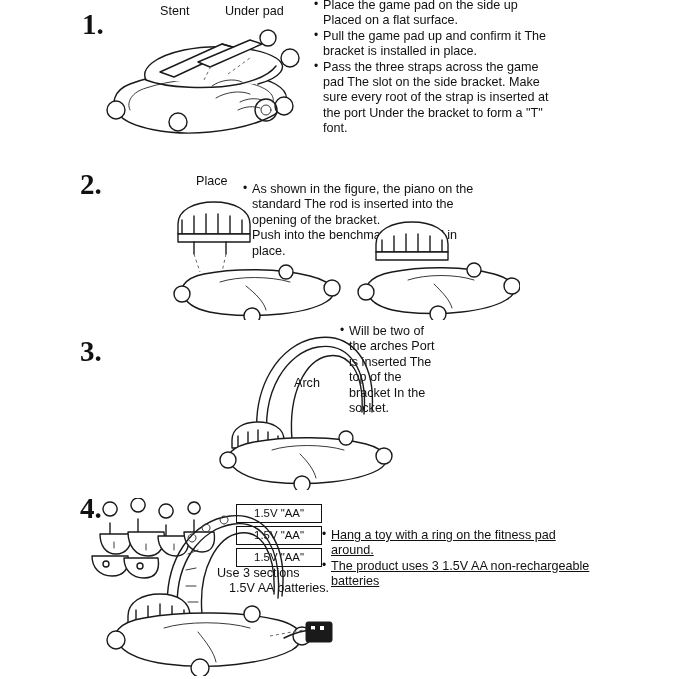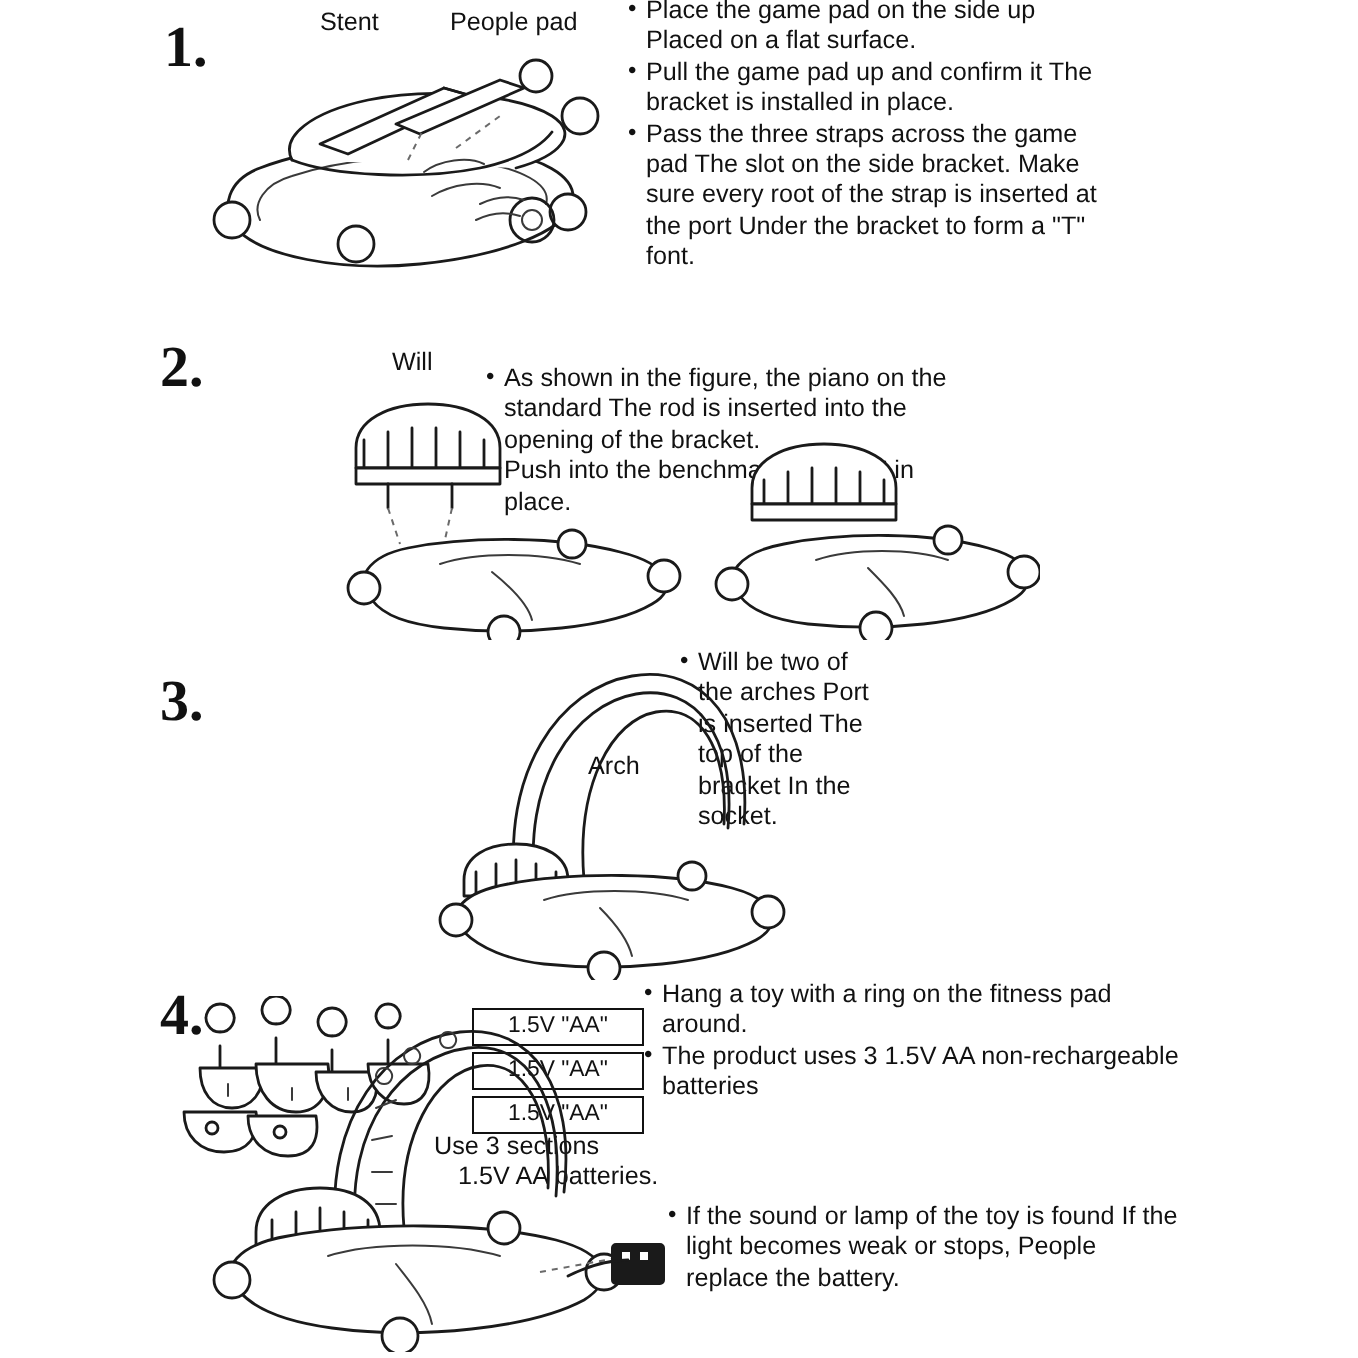--- a/index.html
+++ b/index.html
@@ -102,21 +102,21 @@
   }
 </style>
 </head>
 <body>
 
 <div class="page">
 
   <div class="step-num" style="left:82px; top:8px;">1.</div>
 
   <div class="lbl" style="left:160px; top:4px;">Stent</div>
-  <div class="lbl" style="left:225px; top:4px;">People pad</div>
+  <div class="lbl" style="left:225px; top:4px;">Under pad</div>
   <div class="lbl" style="left:204px; top:68px;">Straps</div>
 
   <div class="txt" style="left:314px; top:-2px; width:235px;">
     <ul>
       <li>Place the game pad on the side up Placed on a flat surface.</li>
       <li>Pull the game pad up and confirm it The bracket is installed in place.</li>
       <li>Pass the three straps across the game pad The slot on the side bracket. Make sure every root of the strap is inserted at the port Under the bracket to form a "T" font.</li>
     </ul>
   </div>
 
@@ -147,21 +147,21 @@
 
       <circle class="fig-line" cx="166" cy="92" r="11"></circle>
       <circle class="fig-thin" cx="166" cy="92" r="5"></circle>
       <path class="fig-thin" d="M140 84 C148 80 156 80 162 82"></path>
       <path class="fig-thin" d="M138 92 C146 88 154 88 160 90"></path>
     </svg>
   </div>
 
   <div class="step-num" style="left:80px; top:168px;">2.</div>
 
-  <div class="lbl" style="left:196px; top:174px;">Will</div>
+  <div class="lbl" style="left:196px; top:174px;">Place</div>
 
   <div class="txt" style="left:243px; top:182px; width:243px;">
     <ul>
       <li>As shown in the figure, the piano on the standard The rod is inserted into the opening of the bracket.</li>
       <li>Push into the benchmark, "buckle" in place.</li>
     </ul>
   </div>
 
   <div class="art" style="left:160px; top:190px;">
     <svg width="360" height="130" viewBox="0 0 360 130">
@@ -243,29 +243,24 @@
 
   <div class="step-num" style="left:80px; top:492px;">4.</div>
 
   <div class="batt" style="left:236px; top:504px;">1.5V "AA"</div>
   <div class="batt" style="left:236px; top:526px;">1.5V "AA"</div>
   <div class="batt" style="left:236px; top:548px;">1.5V "AA"</div>
 
   <div class="lbl" style="left:217px; top:566px;">Use 3 sections</div>
   <div class="lbl" style="left:213px; top:581px;margin-left:16px;">1.5V AA batteries.</div>
 
-  <div class="txt" style="left:322px; top:490px; width:270px;">
+  <div class="txt" style="left:322px; top:528px; width:270px;text-decoration:underline;">
     <ul>
       <li>Hang a toy with a ring on the fitness pad around.</li>
       <li>The product uses 3 1.5V AA non-rechargeable batteries</li>
-    </ul>
-  </div>
-  <div class="txt" style="left:334px; top:601px; width:258px;">
-    <ul>
-      <li>If the sound or lamp of the toy is found If the light becomes weak or stops, People replace the battery.</li>
     </ul>
   </div>
 
   <div class="art" style="left:70px; top:498px;">
     <svg width="320" height="178" viewBox="0 0 320 178">
 
       <g class="fig-line">
         <path d="M40 18 a7 7 0 1 1 0.1 0"></path>
         <path d="M40 25 L40 36"></path>
         <path d="M68 14 a7 7 0 1 1 0.1 0"></path>

